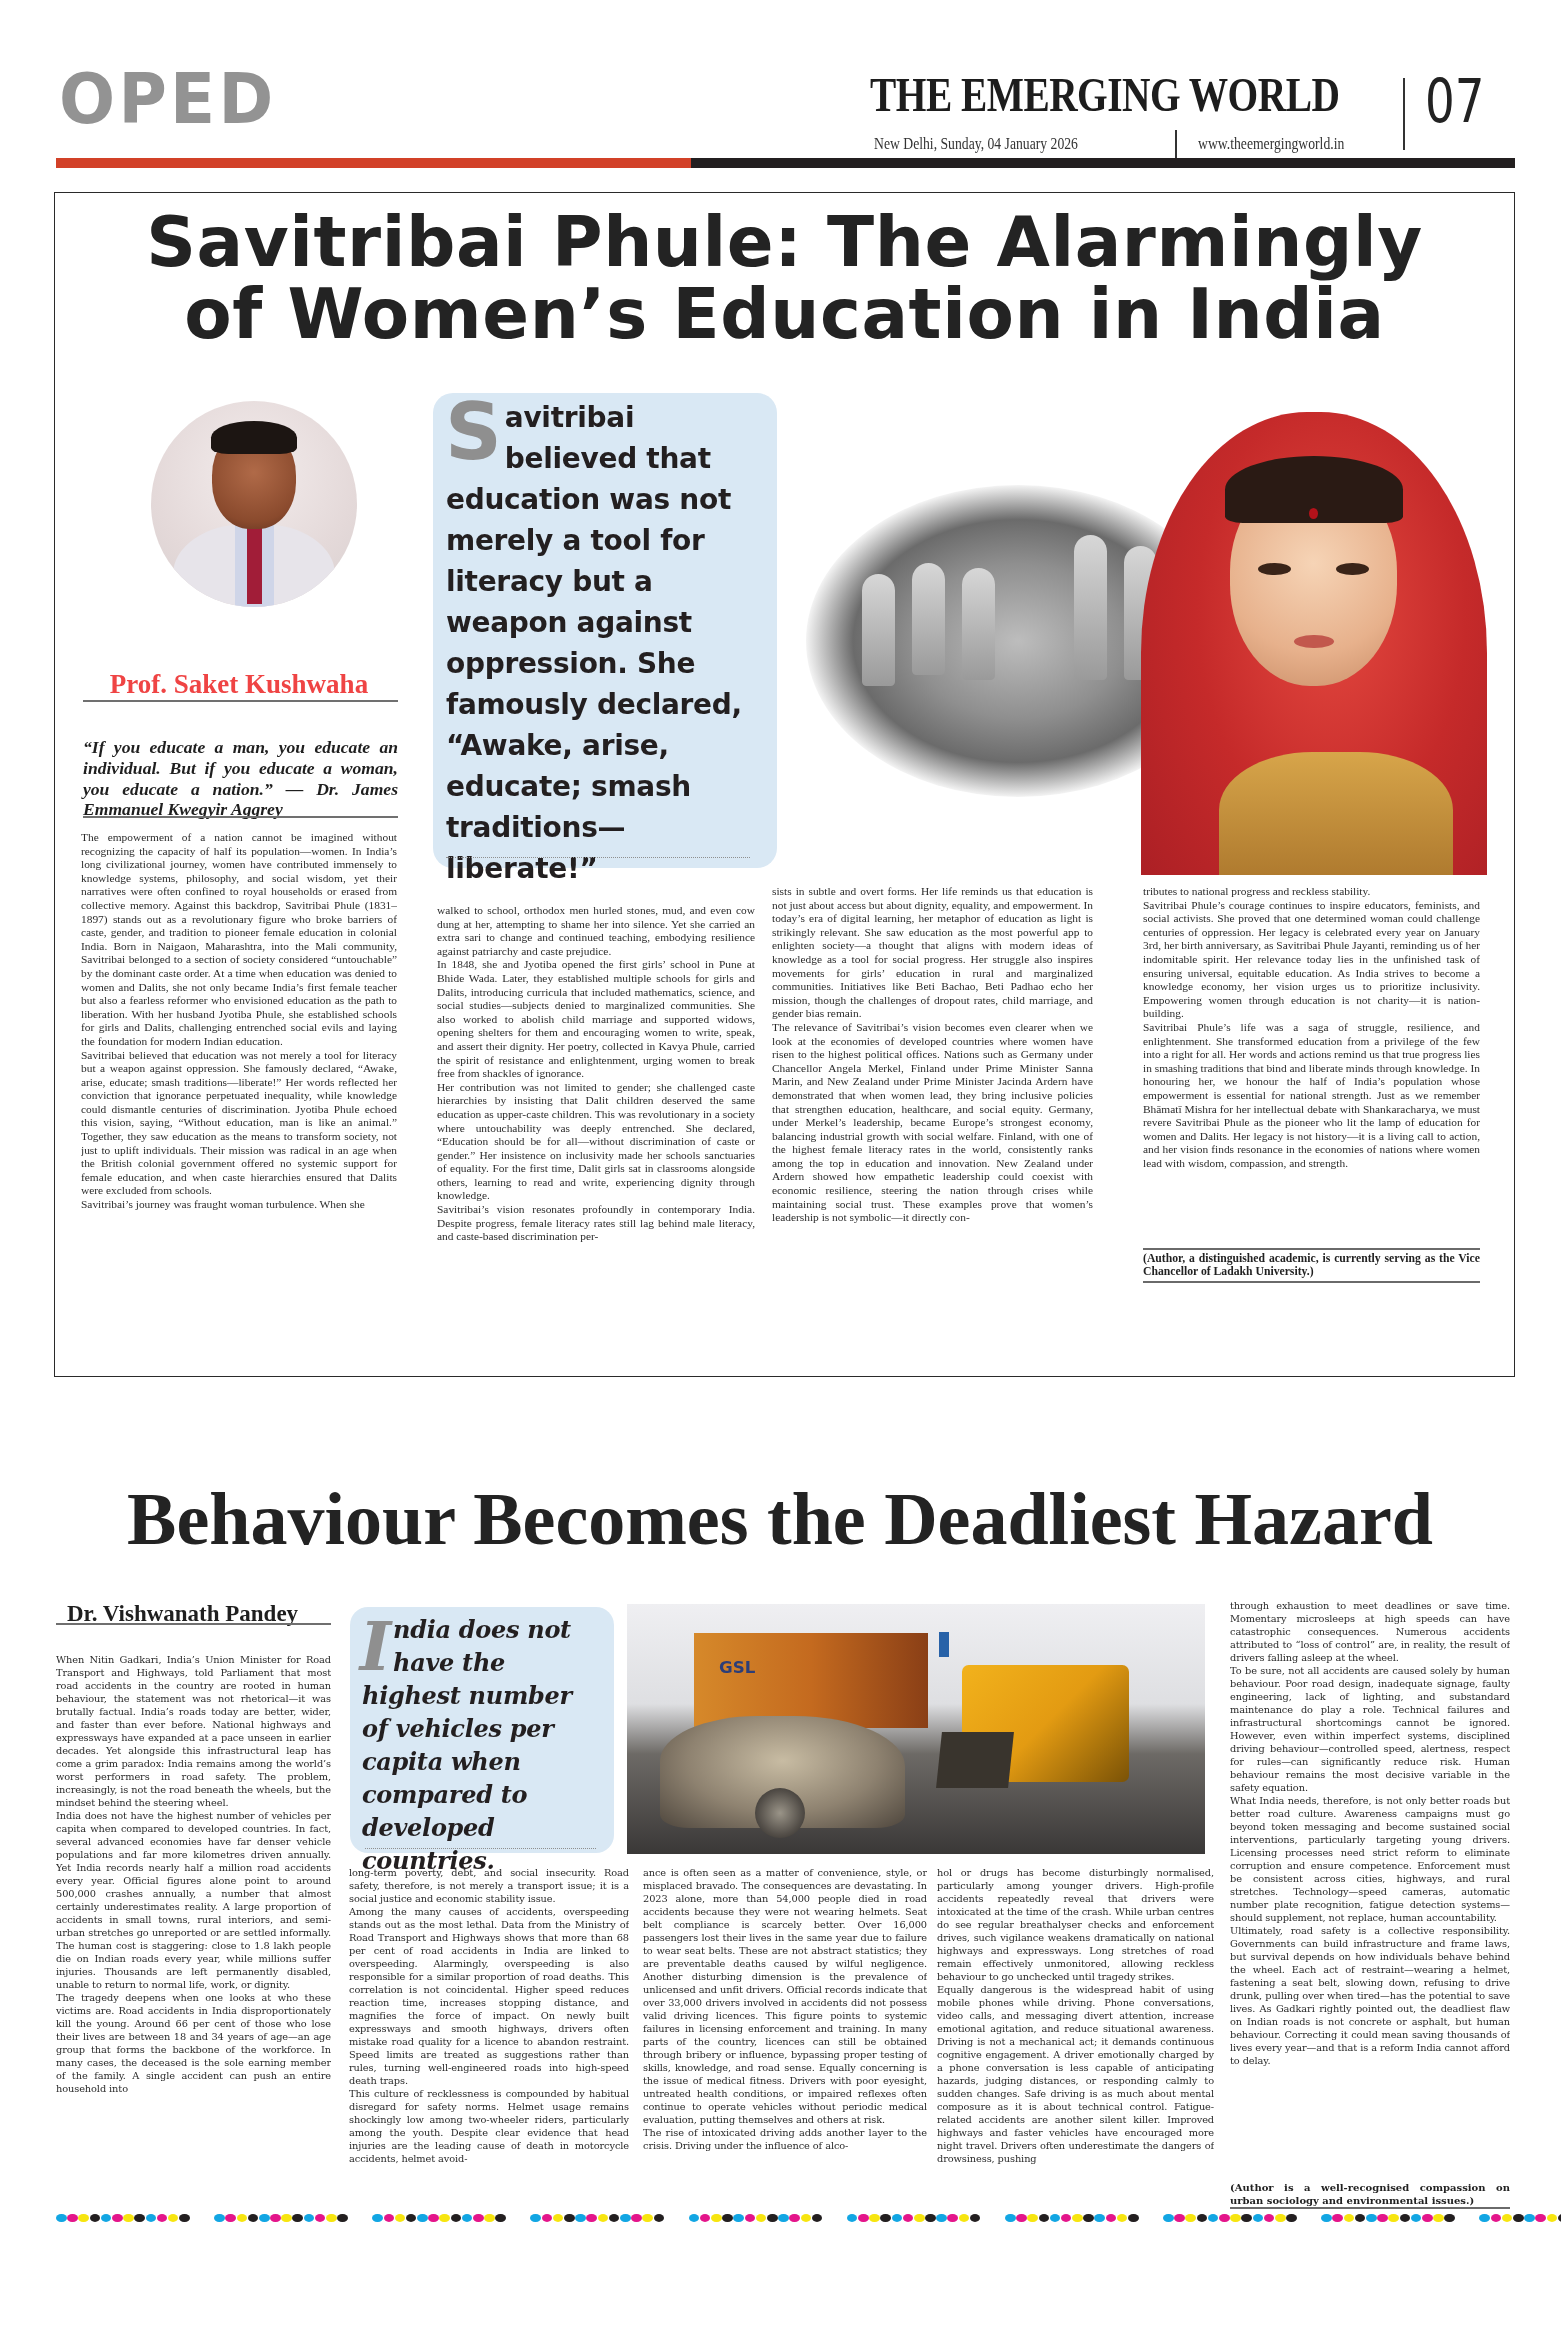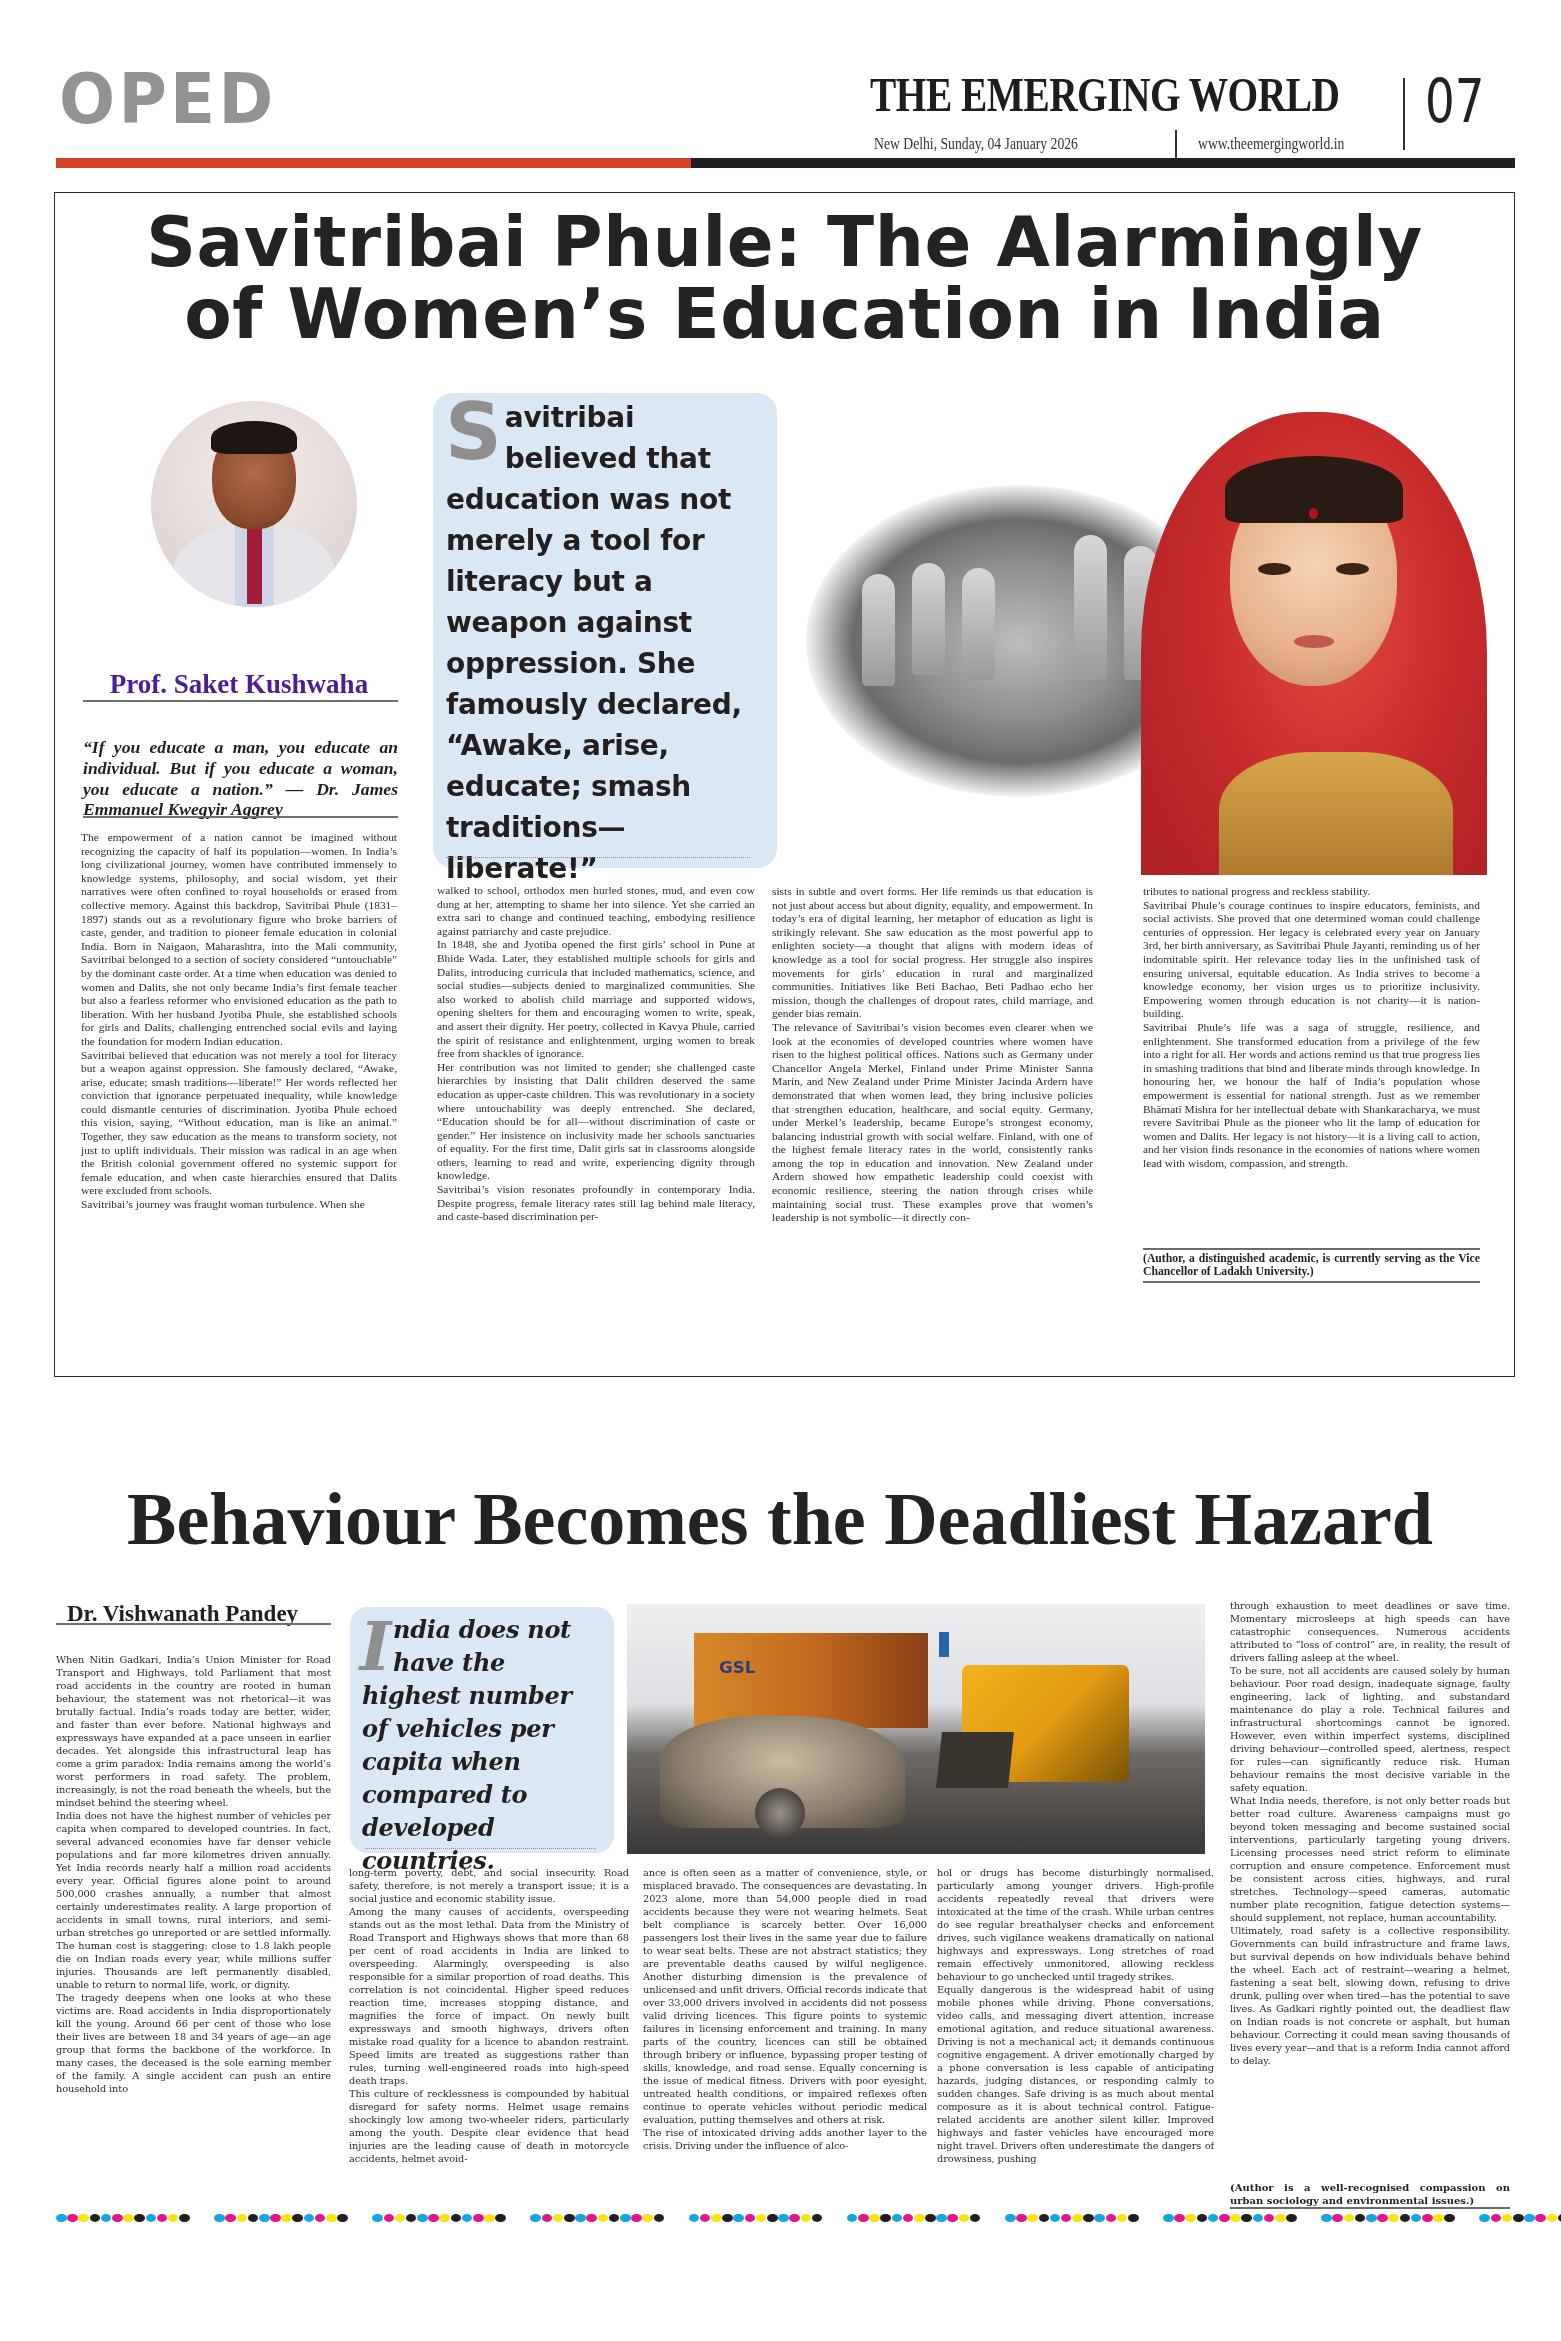--- a/index.html
+++ b/index.html
@@ -22,29 +22,29 @@
 
   .headline1 { position: absolute; left: 54px; top: 207px; width: 1461px; text-align: center; font-family: "DejaVu Sans", sans-serif; font-weight: bold; font-size: 69px; line-height: 1.04; color: #232323; letter-spacing: 0.6px; }
 
   .author-photo { position: absolute; left: 151px; top: 401px; width: 206px; height: 206px; border-radius: 50%; overflow: hidden; background: radial-gradient(circle at 50% 35%, #f3ecec 0%, #e4d9d9 60%, #d8cfcf 100%); }
   .author-photo .head { position: absolute; left: 61px; top: 25px; width: 84px; height: 103px; border-radius: 48% 48% 45% 45%; background: radial-gradient(circle at 50% 45%, #b06a48 0%, #8a4a2d 70%, #5d3220 100%); }
   .author-photo .hair { position: absolute; left: 60px; top: 19.5px; width: 86px; height: 33px; border-radius: 50% 50% 20% 20%; background: #1c1512; }
   .author-photo .suit { position: absolute; left: 22px; top: 123px; width: 162px; height: 112px; border-radius: 45% 45% 0 0; background: #e7e4ea; }
   .author-photo .shirt { position: absolute; left: 84px; top: 123px; width: 39px; height: 84px; background: #cfd5e8; }
   .author-photo .tie { position: absolute; left: 96px; top: 125px; width: 14.5px; height: 78px; background: #a11d38; }
 
-  .byline1 { position: absolute; left: 83px; top: 669px; width: 312px; text-align: center; font-family: "Liberation Serif", serif; font-weight: bold; font-size: 27px; color: #4c1d95; }
+  .byline1 { position: absolute; left: 83px; top: 669px; width: 312px; text-align: center; font-family: "Liberation Serif", serif; font-weight: bold; font-size: 27px; color: #ef4444; }
   .byline1-rule { position: absolute; left: 83px; top: 700px; width: 315px; height: 2.2px; background: #707070; }
   .quote1 { position: absolute; left: 83px; top: 737px; width: 315px; font-family: "Liberation Serif", serif; font-style: italic; font-weight: bold; font-size: 17.6px; line-height: 1.18; text-align: justify; color: #1f1f1f; }
   .quote1-rule { position: absolute; left: 83px; top: 816px; width: 315px; height: 1.7px; background: #707070; }
 
   .col { position: absolute; font-family: "Liberation Serif", serif; font-size: 11.4px; line-height: 13.6px; text-align: justify; color: #2b2b2b; hyphens: auto; }
   .col p { text-indent: 0; }
   .c1a { left: 81px; top: 831px; width: 316px; height: 491px; overflow: hidden; }
-  .c1b { left: 437px; top: 884px; width: 318px; height: 446px; overflow: hidden; }
+  .c1b { left: 437px; top: 904px; width: 318px; height: 446px; overflow: hidden; }
   .c1c { left: 772px; top: 885px; width: 321px; height: 446px; overflow: hidden; }
   .c1d { left: 1143px; top: 885px; width: 337px; height: 357px; overflow: hidden; }
   .author-note1-rule-top { position: absolute; left: 1143px; top: 1248px; width: 337px; height: 1.7px; background: #6a6a6a; }
   .author-note1 { position: absolute; left: 1143px; top: 1252px; width: 337px; font-weight: bold; font-size: 11.7px; line-height: 13.4px; text-align: justify; color: #222; }
   .author-note1-rule-bot { position: absolute; left: 1143px; top: 1281px; width: 337px; height: 1.7px; background: #6a6a6a; }
 
   .pull1 { position: absolute; left: 433px; top: 393px; width: 344px; height: 475px; background: #d9e8f4; border-radius: 20px; }
   .pull1-text { position: absolute; left: 446px; top: 397px; width: 312px; font-family: "DejaVu Sans", sans-serif; font-weight: bold; font-size: 28px; line-height: 41px; color: #231f20; letter-spacing: -0.3px; }
   .pull1-drop { float: left; font-size: 79px; line-height: 66px; color: #8f8f8f; margin: 2.2px 3.3px 0 -1.1px; font-family: "DejaVu Sans", sans-serif; font-weight: bold; }
   .pull1-dots { position: absolute; left: 446px; top: 857px; width: 304px; border-top: 1.1px dotted #8f8f8f; }

